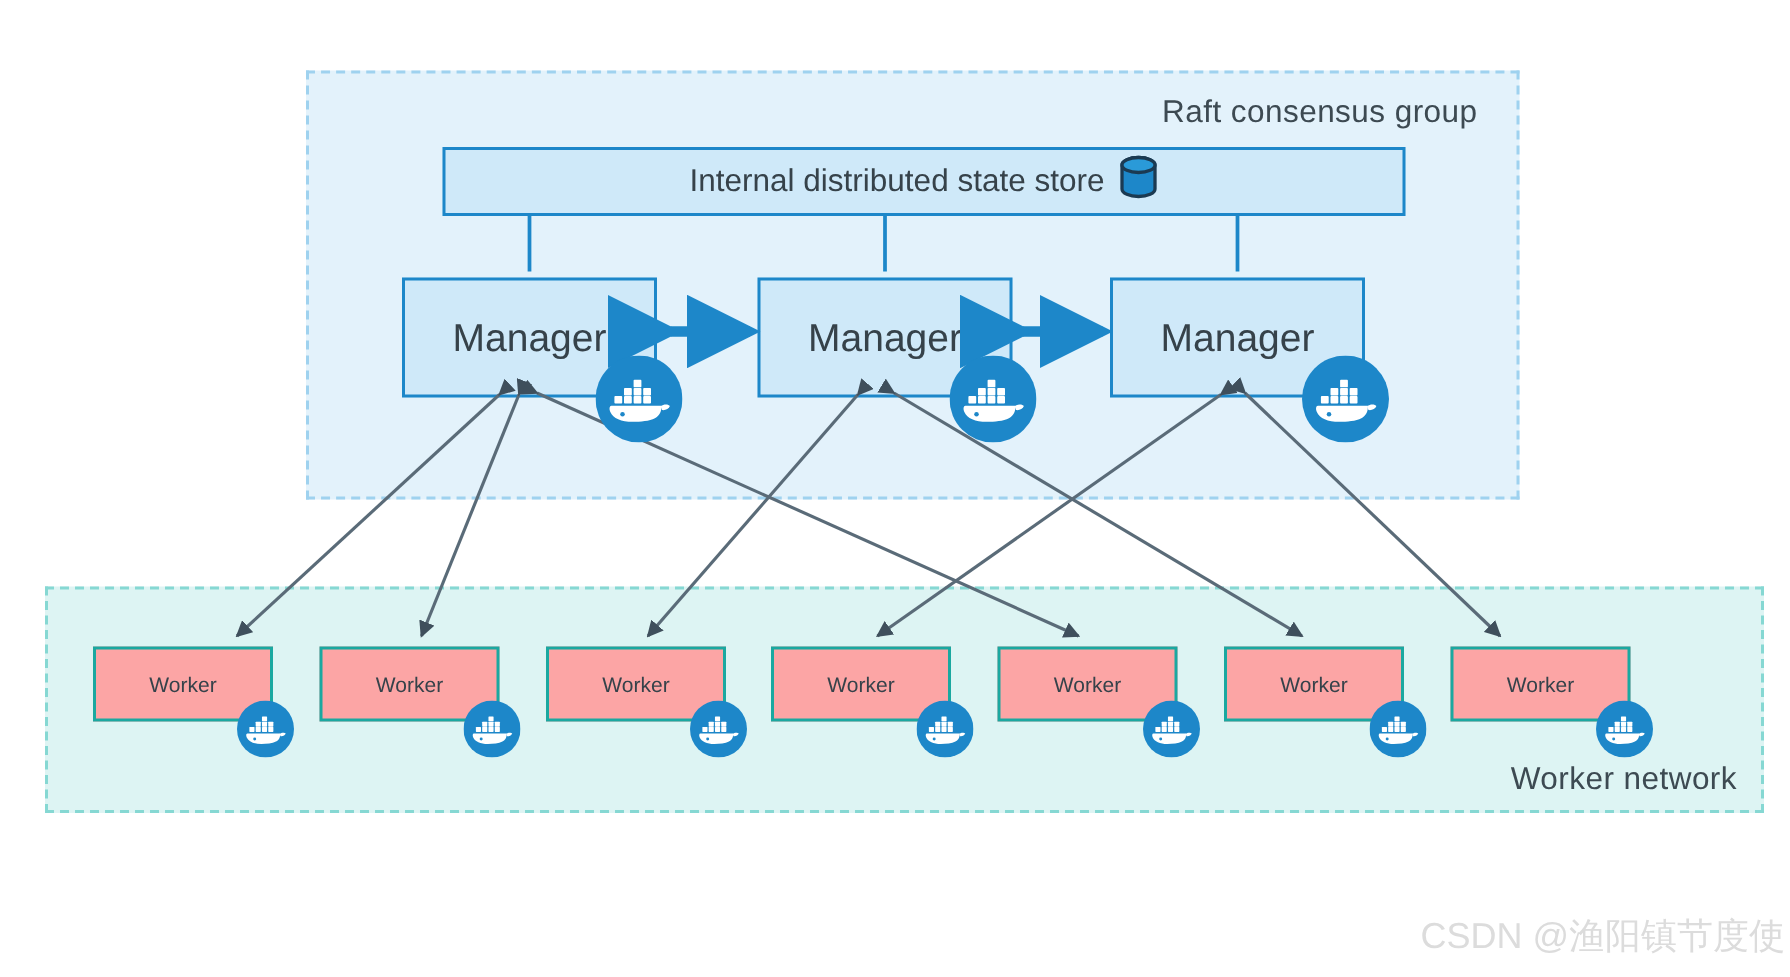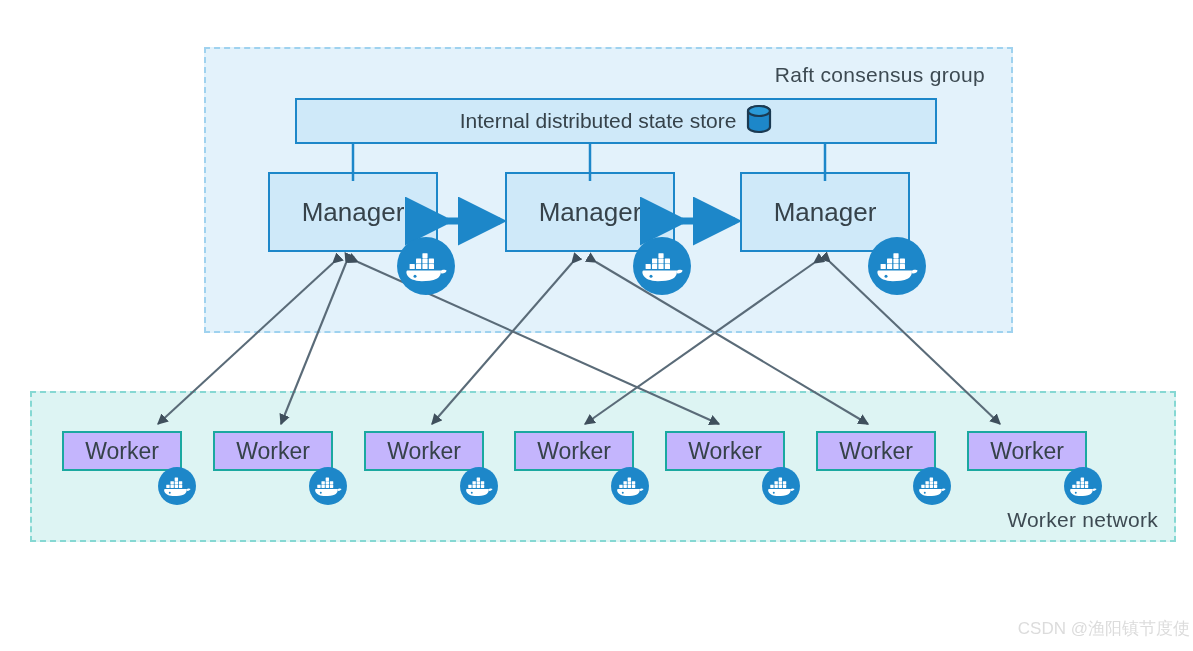--- a/index.html
+++ b/index.html
@@ -31,50 +31,50 @@
     position:absolute;box-sizing:border-box;
     display:flex;align-items:center;justify-content:center;
     color:#36424a;white-space:nowrap;
   }
   #state-store{
     left:268px;top:98px;width:642px;height:46px;
     background:#cfe9f9;border:2px solid #1d87c9;
     font-size:21px;gap:10px;margin-left:27px;
   }
   .manager{
-    top:172px;width:170px;height:80px;
+    top:185px;width:170px;height:80px;
     background:#cfe9f9;border:2.5px solid #1d87c9;
     font-size:26px;
   }
   #manager-0{left:268px;}
   #manager-1{left:505px;}
   #manager-2{left:740px;}
 
   .worker{
-    top:431px;width:120px;height:40px;
-    background:#c4b5fd;border:2.5px solid #1aa8a0;
-    font-size:23px;
+    top:431px;width:120px;height:50px;
+    background:#fca5a5;border:2.5px solid #1aa8a0;
+    font-size:14px;
   }
 
   
   .docker-badge{position:absolute;z-index:6;}
   .docker-badge svg{display:block;}
 
   
   .db-icon{display:inline-block;vertical-align:middle;}
 
   
   #links-top,#links-bottom{position:absolute;left:0;top:0;width:1193px;height:651px;pointer-events:none;}
   #links-top{z-index:3;}
   #links-bottom{z-index:2;}
 
   
   #watermark{
     position:absolute;right:14px;bottom:11px;
-    color:#dcdcdc;font-size:17px;white-space:nowrap;
+    color:#dcdcdc;font-size:24px;white-space:nowrap;
   }
 </style>
 </head>
 <body>
 
 <div id="stage">
 
   <div class="group" id="raft-group">
     <span class="group-label" id="raft-label">Raft consensus group</span>
   </div>

